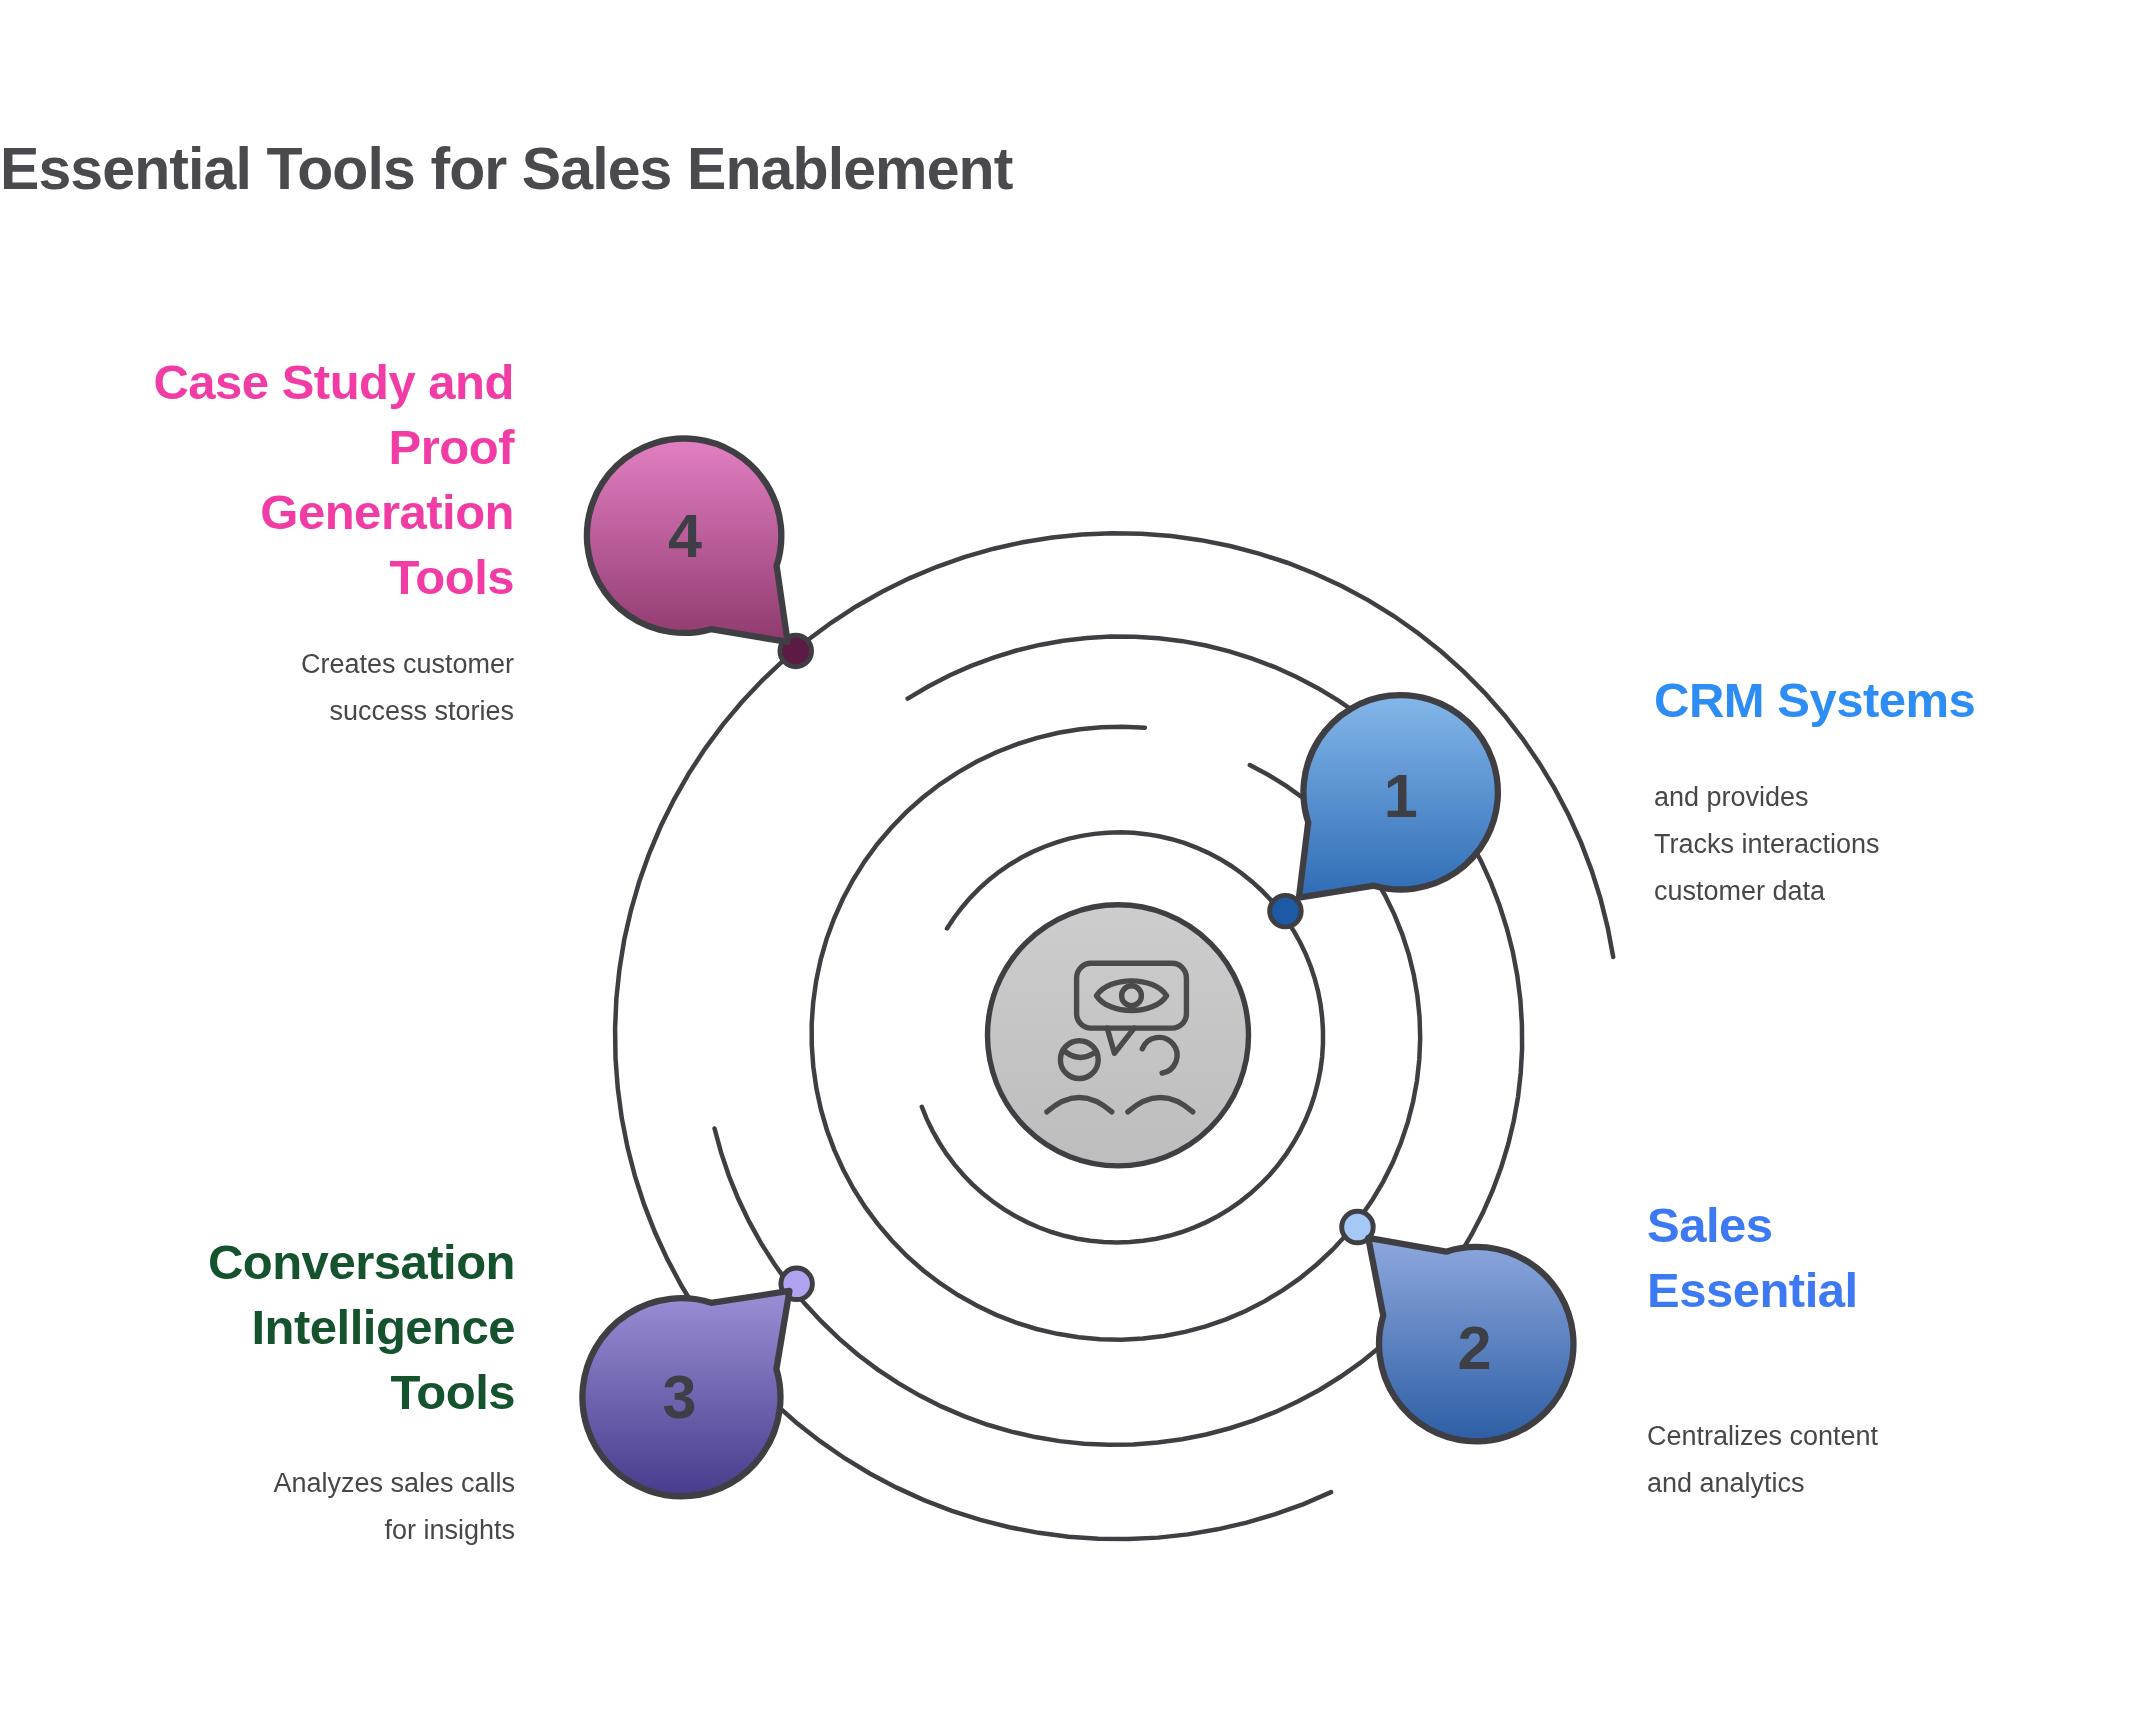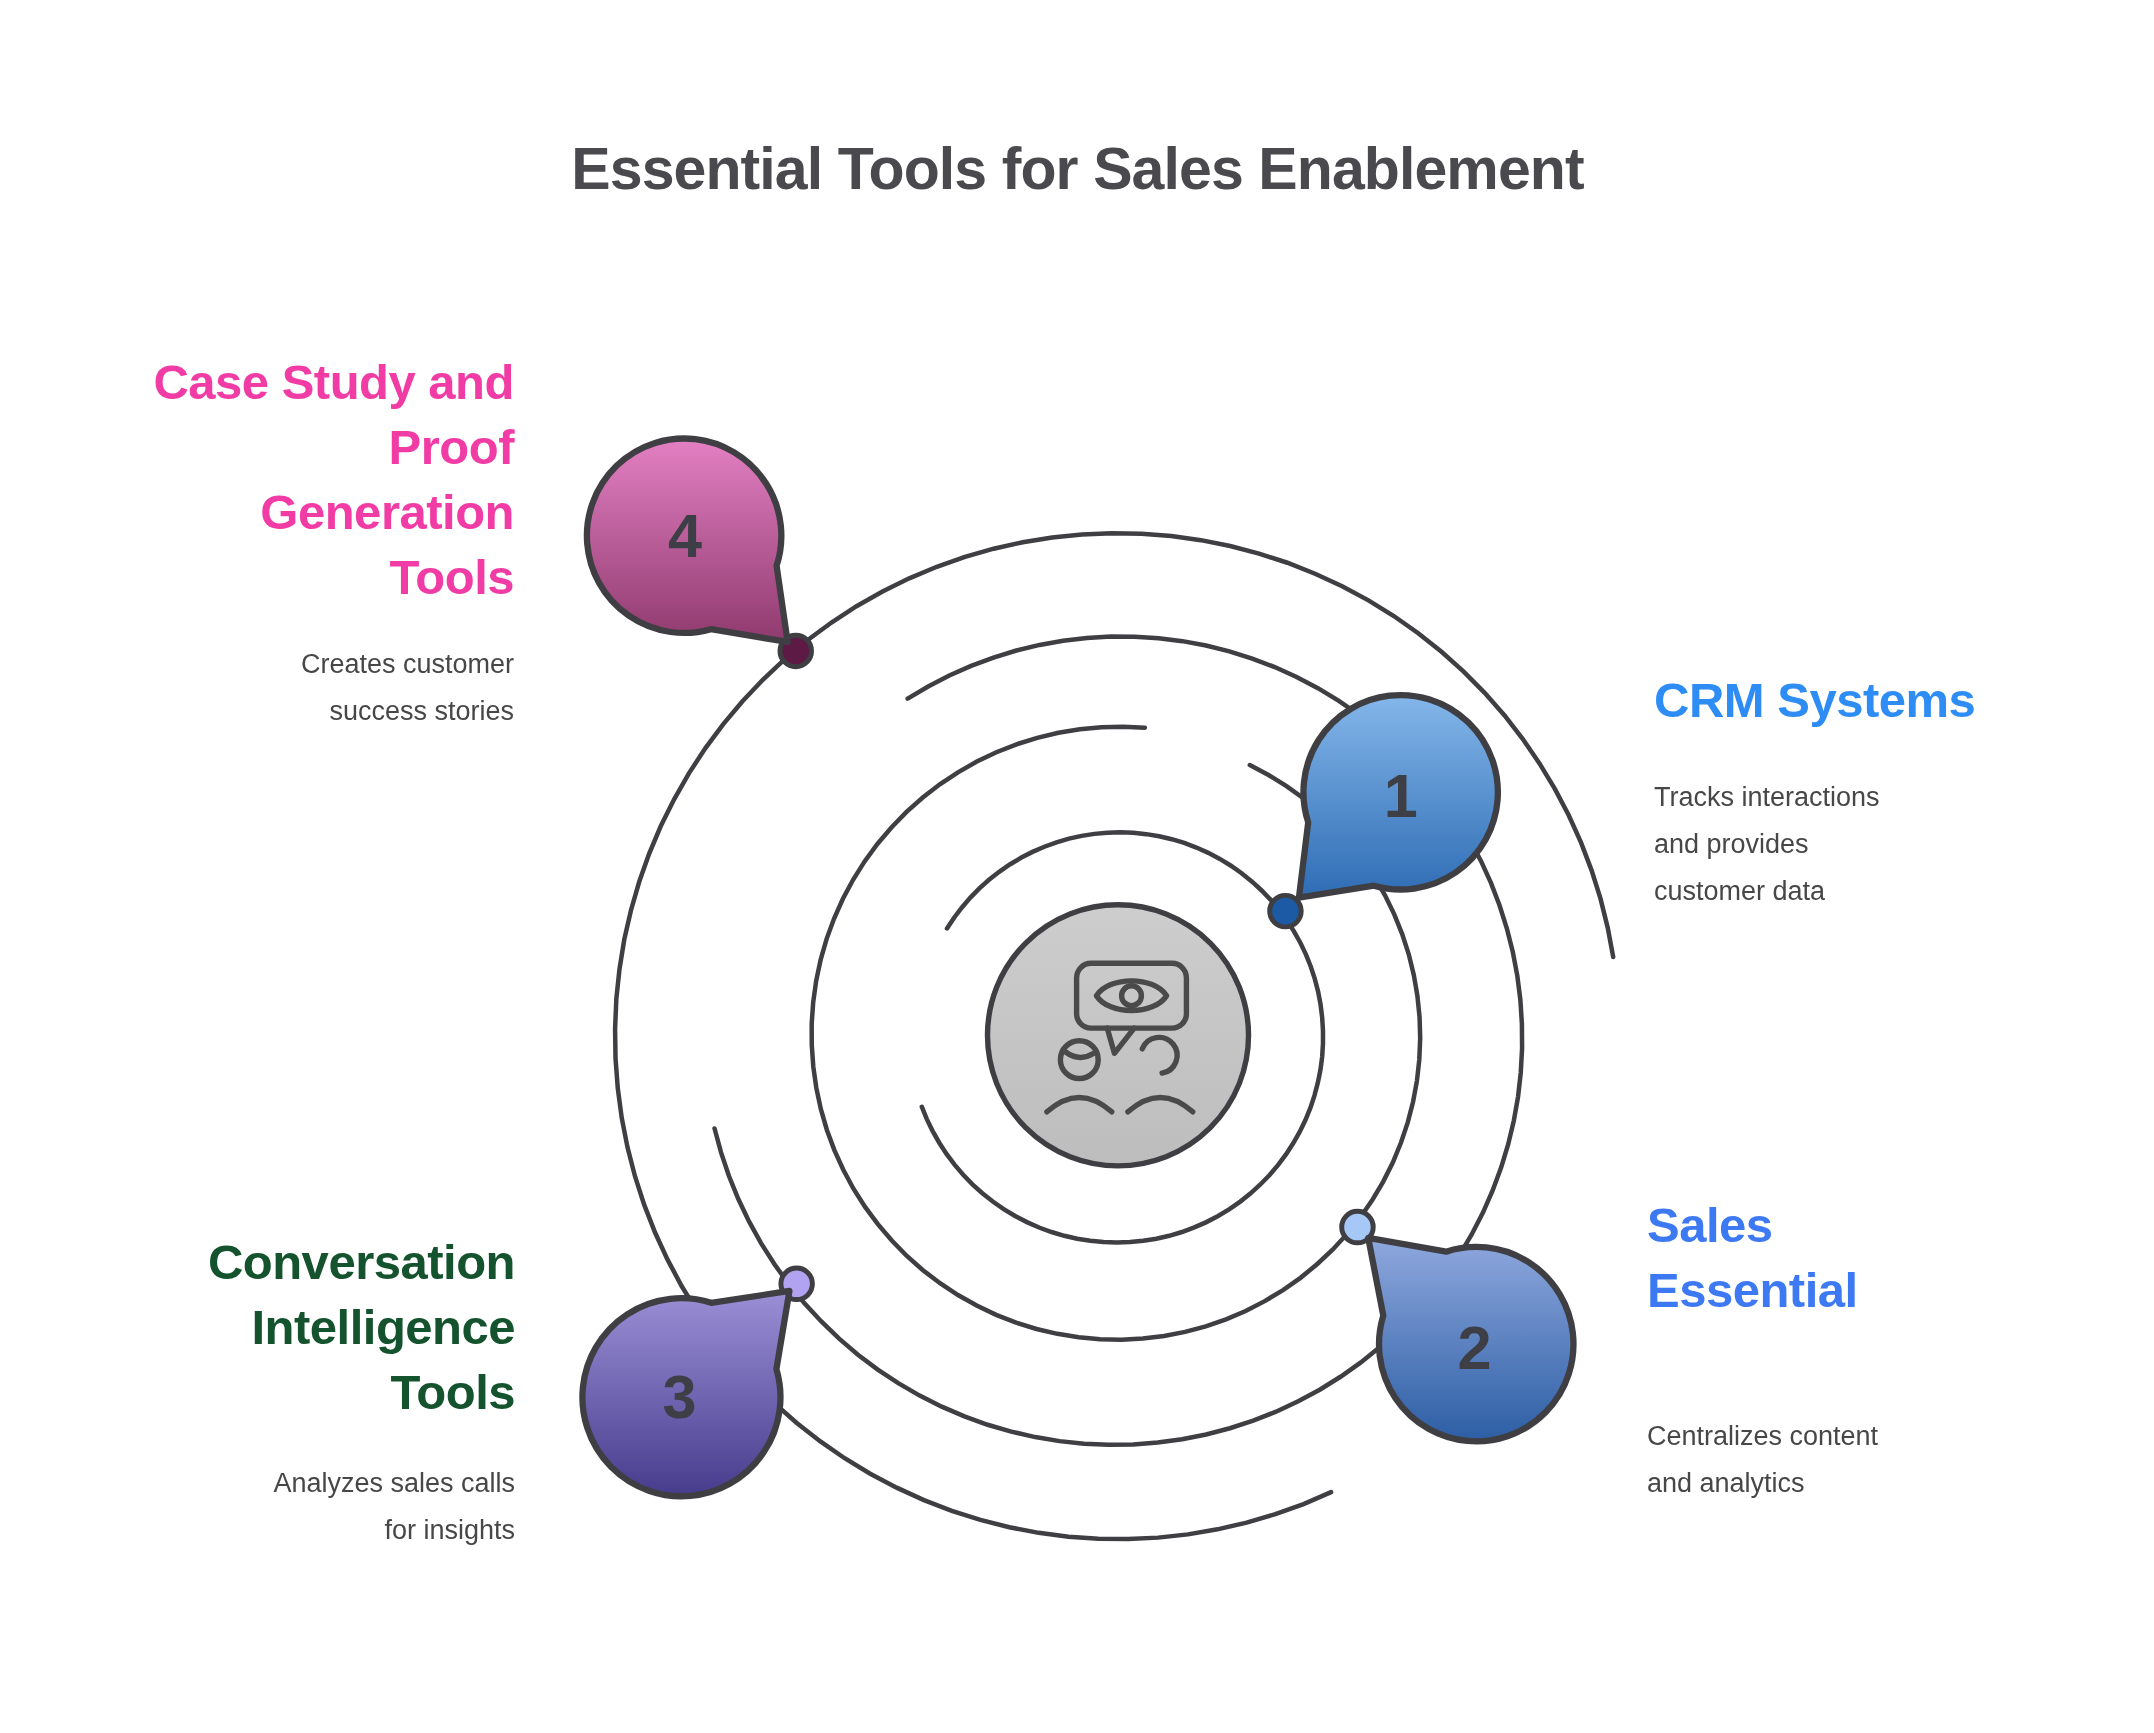--- a/index.html
+++ b/index.html
@@ -1,19 +1,19 @@
 <!DOCTYPE html>
 <html style="font-size:14.4px"><head>
 <meta charset="utf-8">
 <style>
   html,body{margin:0;padding:0;background:#ffffff;}
   .canvas{position:relative;width:2155px;height:1734px;background:#ffffff;overflow:hidden;
           font-family:"Liberation Sans", sans-serif;}
   .canvas svg{position:absolute;left:0;top:0;}
-  .page-title{position:absolute;left:0;top:135px;width:2155px;text-align:center;
+  .page-title{position:absolute;left:0;top:135px;width:2155px;
               font-size:59px;font-weight:bold;color:#4a4a4e;letter-spacing:-0.9px;}
   .label{position:absolute;font-size:49px;font-weight:bold;line-height:65px;letter-spacing:-0.5px;}
   .desc{position:absolute;font-size:27px;line-height:47px;color:#474747;}
   .ta-r{text-align:right;}
   .c-pink{color:#f13ca5}
   .c-blue1{color:#2e8cf5}
   .c-blue2{color:#3d79f2}
   .c-purple{color:#14532d}
   .bubble-number{font-size:68px;font-weight:bold;fill:#3e3e46;
                  font-family:"Liberation Sans", sans-serif;}
@@ -97,22 +97,22 @@
   </div>
   <div class="desc ta-r" style="right:1641px;top:641px;">
     <div>Creates customer</div>
     <div>success stories</div>
   </div>
 
   <div class="label c-blue1" style="left:1654px;top:668px;">
     <div>CRM Systems</div>
   </div>
   <div class="desc" style="left:1654px;top:774px;">
+    <div>and provides</div>
     <div>Tracks interactions</div>
-    <div>and provides</div>
     <div>customer data</div>
   </div>
 
   <div class="label c-blue2" style="left:1647px;top:1193px;">
     <div>Sales</div>
     <div>Essential</div>
   </div>
   <div class="desc" style="left:1647px;top:1413px;">
     <div>Centralizes content</div>
     <div>and analytics</div>

